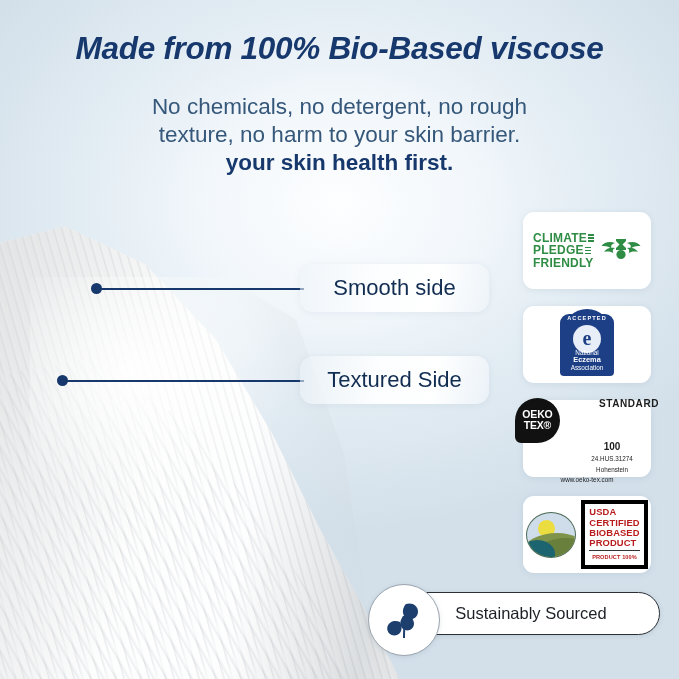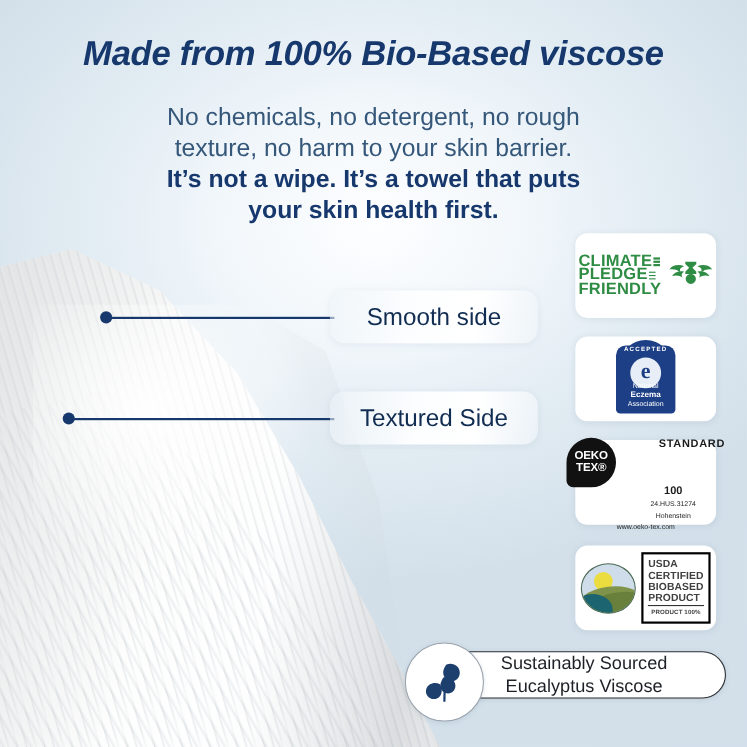--- a/index.html
+++ b/index.html
@@ -169,21 +169,21 @@
     justify-content: center;
   }
   #cert-climate  { top: 212px; }
   #cert-eczema   { top: 306px; }
   #cert-oeko     { top: 400px; }
   #cert-usda     { top: 496px; }
 
   
   .cpf-wrap { display: flex; align-items: center; gap: 7px; }
   .cpf-text {
-    font-size: 15px;
+    font-size: 12px;
     font-weight: bold;
     line-height: 12.5px;
     color: #2f8c44;
     letter-spacing: 0.2px;
   }
   .cpf-row { display: flex; align-items: center; gap: 1px; }
   .cpf-bars { display: inline-flex; flex-direction: column; gap: 1.5px; }
   .cpf-bars i { display: block; width: 6px; height: 1.6px; background: #2f8c44; }
 
   
@@ -303,23 +303,23 @@
     border-radius: 62% 40% 0 0;
   }
   .usda-water {
     position: absolute;
     left: -6px; top: 27px;
     width: 34px; height: 26px;
     background: #1c6470;
     border-radius: 52% 60% 40% 30%;
   }
   .usda-box {
-    border: 2px solid #000000;
+    border: 4px solid #000000;
     padding: 3px 4px 2px 4px;
-    color: #404040;
+    color: #b91c1c;
   }
   .usda-box div { font-size: 9.4px; font-weight: bold; line-height: 10.4px; letter-spacing: 0.1px; }
   .usda-sub { font-size: 5.6px !important; font-weight: bold; border-top: 0.8px solid #333; margin-top: 1.5px; padding-top: 1px; text-align: center; letter-spacing: 0.2px; }
 
   
   #eucalyptus-pill {
     position: absolute;
     left: 378px;
     top: 592px;
     width: 282px;
@@ -369,21 +369,20 @@
     <div class="towel-fold-b"></div>
     <div class="towel-shadow-edge"></div>
     <div class="towel-hi"></div>
   </div>
 
   <div class="headline">Made from 100% Bio-Based viscose</div>
 
   <div class="subhead">
     <div class="light">No chemicals, no detergent, no rough</div>
     <div class="light">texture, no harm to your skin barrier.</div>
-    <div class="strong">It’s not a wipe. It’s a towel that puts</div>
     <div class="strong">your skin health first.</div>
   </div>
 
   <div class="leader-dot" id="dot-smooth"></div>
   <div class="leader" id="leader-smooth"></div>
   <div class="leader-dot" id="dot-textured"></div>
   <div class="leader" id="leader-textured"></div>
 
   <div class="callout" id="callout-smooth">
     <span>Smooth side</span>
@@ -475,21 +474,20 @@
         <div>BIOBASED</div>
         <div>PRODUCT</div>
         <div class="usda-sub">PRODUCT 100%</div>
       </div>
     </div>
   </div>
 
   <div id="eucalyptus-pill">
     <div id="eucalyptus-text">
       <div>Sustainably Sourced</div>
-      <div>Eucalyptus Viscose</div>
     </div>
   </div>
   <div id="eucalyptus-icon">
     <svg width="42" height="44" viewBox="0 0 42 44">
       <g fill="#1d3f6e">
         <path d="M20 40 C20 32 20.5 24 22 17 L24 17.5 C22.5 25 22 32 22 40 z"></path>
         <path d="M23 6 C29 4 35 7.5 35 13.5 C35 19 30 22.5 25 21 C20.5 19.5 18.5 13.5 21 9 C21.6 7.8 22.2 6.6 23 6 z"></path>
         <path d="M20 18 C26 16.5 31 20 31 25.5 C31 30.5 26.5 33.5 22 32 C17.5 30.5 16 25 18.5 20.8 C19 19.8 19.4 18.8 20 18 z"></path>
         <path d="M17 24 C12 21.5 6 23.5 4.5 28.5 C3.2 33 6.5 37.5 11.5 37.5 C16 37.5 19 33.5 18.5 29 C18.3 27.2 17.8 25.4 17 24 z"></path>
       </g>

